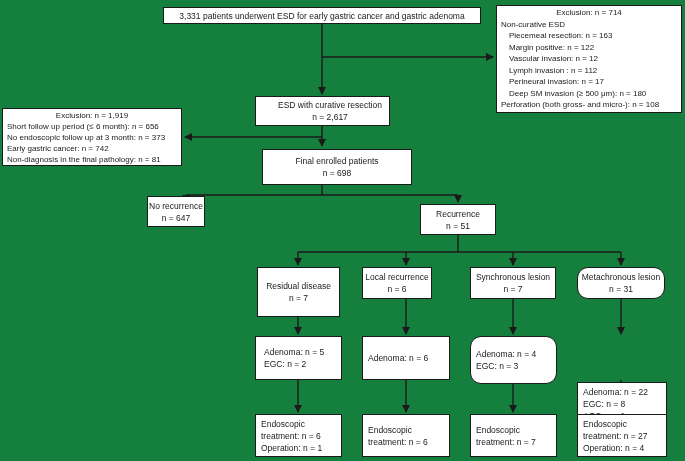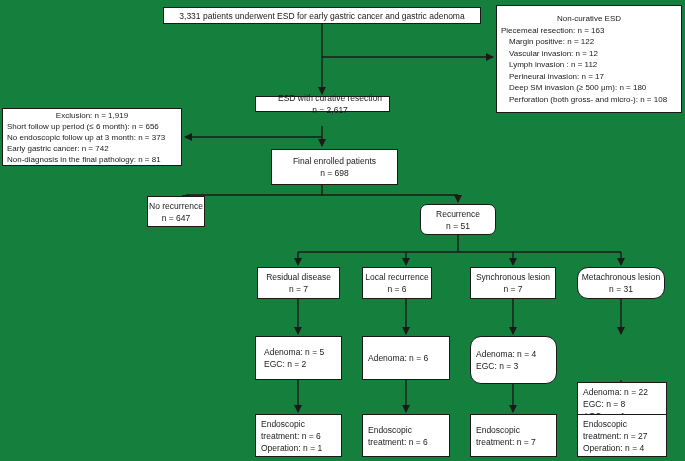--- a/index.html
+++ b/index.html
@@ -57,59 +57,60 @@
       <line x1="513" y1="380" x2="513" y2="412" marker-end="url(#ah)"></line>
       <line x1="621" y1="380" x2="621" y2="412" marker-end="url(#ah)"></line>
     </g>
   </svg>
 
   <div class="fbox center" style="left:163px;top:7px;width:318px;height:17px;">
       <div class="line">3,331 patients underwent ESD for early gastric cancer and gastric adenoma</div>
     </div>
 
   <div class="fbox excl excl-right" style="left:496px;top:5px;width:186px;height:108px;">
+      <div class="line">Exclusion: n = 714</div>
       <div class="line">Non-curative ESD</div>
       <div class="line">Piecemeal resection: n = 163</div>
       <div class="line">Margin positive: n = 122</div>
       <div class="line">Vascular invasion: n = 12</div>
       <div class="line">Lymph invasion : n = 112</div>
       <div class="line">Perineural invasion: n = 17</div>
       <div class="line">Deep SM invasion (≥ 500 μm): n = 180</div>
       <div class="line">Perforation (both gross- and micro-): n = 108</div>
     </div>
 
-  <div class="fbox center" style="left:255px;top:96px;width:135px;height:16px;padding-left:15px;">
+  <div class="fbox center" style="left:255px;top:96px;width:135px;height:30px;padding-left:15px;">
       <div class="line">ESD with curative resection</div>
       <div class="line">n = 2,617</div>
     </div>
 
   <div class="fbox excl excl-left" style="left:2px;top:108px;width:180px;height:58px;">
       <div class="line">Exclusion: n = 1,919</div>
       <div class="line">Short follow up period (≤ 6 month): n = 656</div>
       <div class="line">No endoscopic follow up at 3 month: n = 373</div>
       <div class="line">Early gastric cancer: n = 742</div>
       <div class="line">Non-diagnosis in the final pathology: n = 81</div>
     </div>
 
-  <div class="fbox center" style="left:271px;top:149px;width:127px;height:36px;">
+  <div class="fbox center" style="left:262px;top:149px;width:150px;height:36px;">
       <div class="line">Final enrolled patients</div>
       <div class="line">n = 698</div>
     </div>
 
   <div class="fbox center" style="left:147px;top:196px;width:58px;height:31px;">
       <div class="line">No recurrence</div>
       <div class="line">n = 647</div>
     </div>
 
-  <div class="fbox center" style="left:420px;top:204px;width:76px;height:31px;border-radius:7px;">
+  <div class="fbox center" style="left:420px;top:204px;width:76px;height:31px;">
       <div class="line">Recurrence</div>
       <div class="line">n = 51</div>
     </div>
 
-  <div class="fbox center" style="left:257px;top:267px;width:83px;height:32px;">
+  <div class="fbox center" style="left:257px;top:267px;width:83px;height:50px;">
       <div class="line">Residual disease</div>
       <div class="line">n = 7</div>
     </div>
   <div class="fbox center" style="left:362px;top:267px;width:70px;height:32px;">
       <div class="line">Local recurrence</div>
       <div class="line">n = 6</div>
     </div>
   <div class="fbox center" style="left:470px;top:267px;width:86px;height:32px;">
       <div class="line">Synchronous lesion</div>
       <div class="line">n = 7</div>

